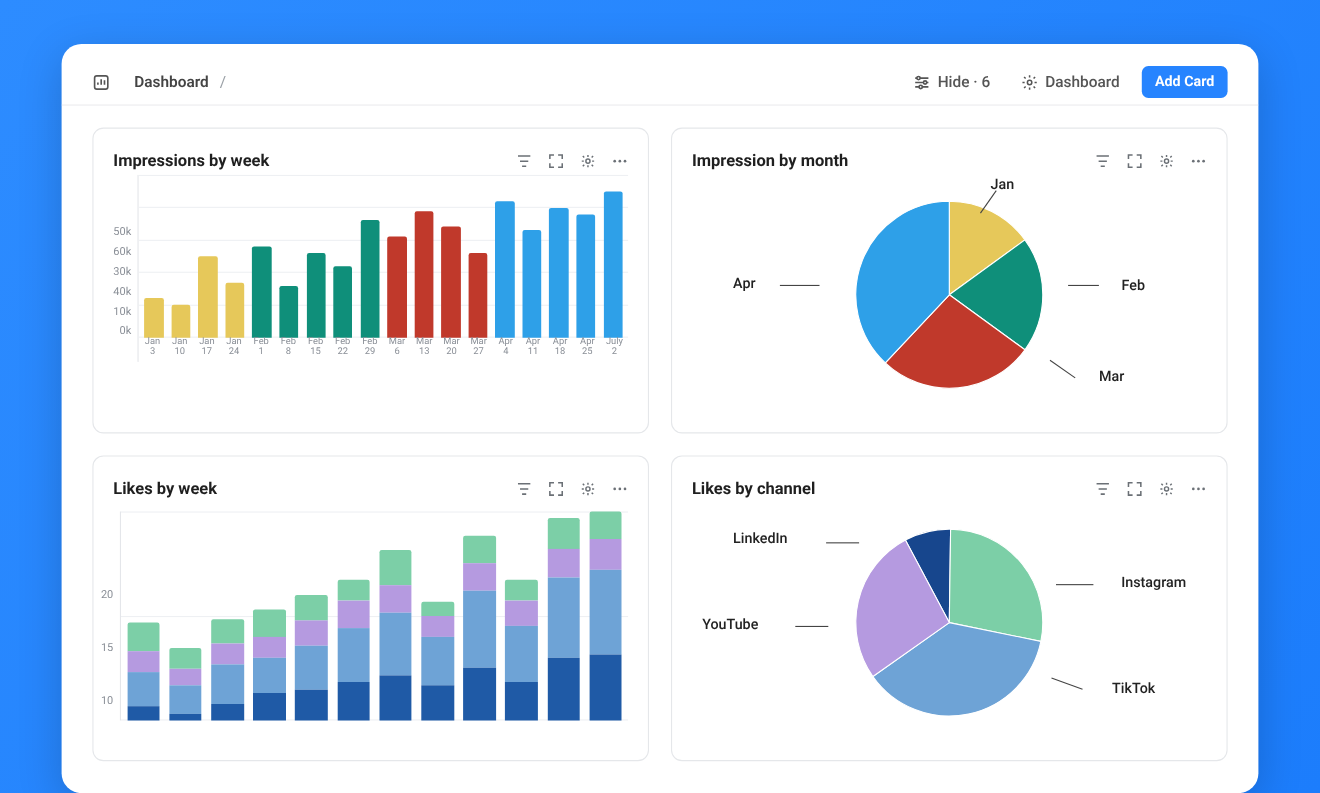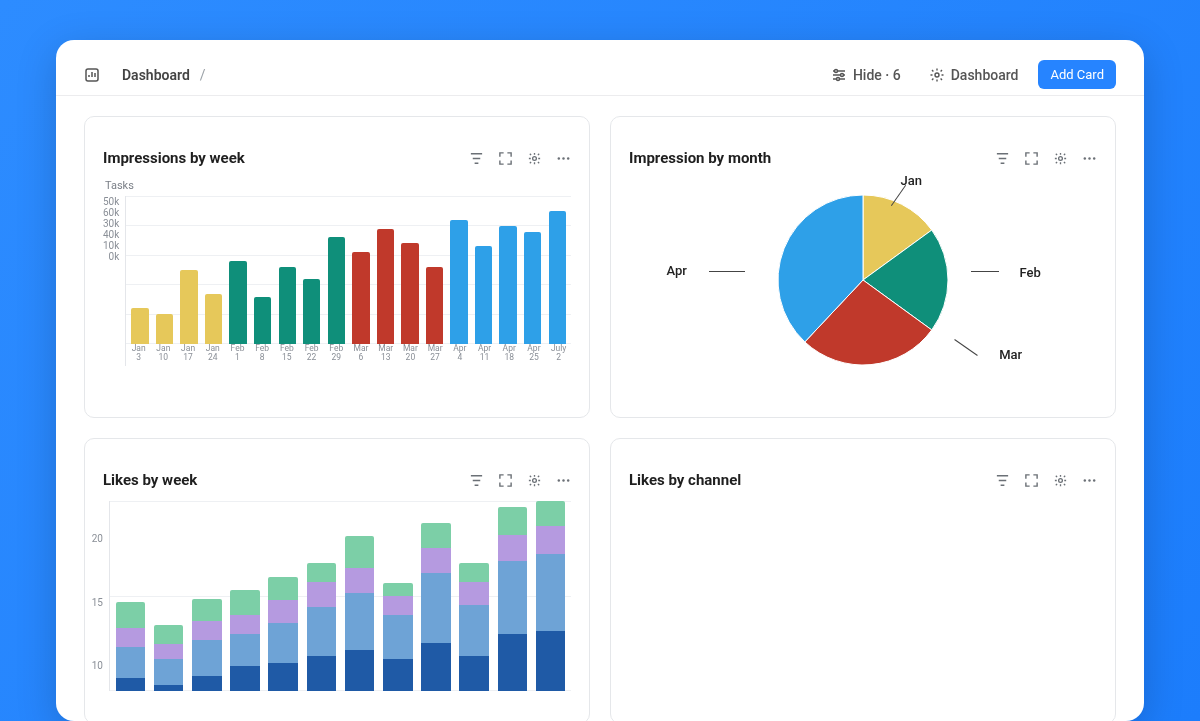--- a/index.html
+++ b/index.html
@@ -25,32 +25,32 @@
     min-height:56px;
   }
   .crumb { display:flex; align-items:center; gap:10px; }
   .crumb .icon { width:16px; height:16px; color:#555; }
   .crumb-link { color:#444; font-size:14px; font-weight:600; cursor:pointer;margin-left:12px; }
   .crumb-sep { color:#9aa0a6; font-size:14px; }
   .tab-active { color:#1f1f1f; font-size:15px; font-weight:700; border-bottom:3px solid #2684ff; padding:0 4px 15px 4px; margin-left:8px;}
   .spacer { flex:1; }
   .hbtn { display:flex; align-items:center; gap:6px; color:#555; font-size:14px; font-weight:500; padding:6px 10px; border-radius:6px; cursor:pointer; margin-left:8px;}
   .hbtn .icon { width:16px; height:16px; }
-  .add-card { background:#2684ff; color:#fff; font-size:13px; font-weight:400; padding:7px 12px; border-radius:6px; cursor:pointer; margin-left:10px; white-space:nowrap;}
+  .add-card { background:#2684ff; color:#fff; font-size:13px; font-weight:700; padding:7px 12px; border-radius:6px; cursor:pointer; margin-left:10px; white-space:nowrap;}
   
   .grid { display:grid; grid-template-columns:1fr 1fr; gap:20px; padding:20px 28px; overflow:hidden;}
-  .card { border:1px solid #e5e7ea; border-radius:10px; padding:32px 18px; }
+  .card { border:1px solid #e5e7ea; border-radius:10px; padding:20px 18px; }
   .card-head { display:flex; align-items:center; }
   .card-title { font-size:15px; font-weight:700; color:#1f1f1f; }
   .card-head .icons { margin-left:auto; display:flex; gap:14px; color:#6b7076; }
   .card-head .icon { width:15px; height:15px; cursor:pointer; }
   
   .ylabel { font-size:11px; color:#7a7f87; margin:12px 0 2px 2px;}
   .barwrap { display:flex; align-items:stretch; height:170px; margin-top:4px;}
-  .yaxis { display:flex; flex-direction:column; justify-content:flex-start; font-size:10px; color:#8a8f97; padding-right:6px; text-align:right; padding-bottom:22px;}
+  .yaxis { display:flex; flex-direction:column; justify-content:space-between; font-size:10px; color:#8a8f97; padding-right:6px; text-align:right; padding-bottom:22px;margin-top:47px;}
   .plot { flex:1; display:flex; position:relative; border-left:1px solid #e4e6ea;}
   .gridlines { position:absolute; inset:0 0 22px 0; display:flex; flex-direction:column; justify-content:space-between; pointer-events:none;}
   .gridlines div { border-top:1px solid #eef0f3; }
   .bars { position:relative; flex:1; display:flex; align-items:flex-end; gap:1.2%; padding:0 4px 0 4px; margin-bottom:22px;}
   .barcol { flex:1; display:flex; flex-direction:column; align-items:center; position:relative; height:100%; justify-content:flex-end;}
   .barfill { width:90%; border-radius:2px 2px 0 0; }
   .barseg { width:90%; }
   .xticks { position:absolute; left:0; right:0; bottom:0; display:flex; height:22px;}
   .xtick { flex:1; font-size:8.5px; color:#8a8f97; text-align:center; line-height:1.1; white-space:pre; }
   
@@ -127,21 +127,20 @@
             </span>
           <span class="icon dots">
               <svg viewBox="0 0 16 16" fill="currentColor">
                 <circle cx="3" cy="8" r="1.3"></circle>
                 <circle cx="8" cy="8" r="1.3"></circle>
                 <circle cx="13" cy="8" r="1.3"></circle>
               </svg>
             </span>
         </div>
       </div>
-      <div class="ylabel">Tasks</div>
       <div class="barwrap">
         <div class="yaxis" id="iw-yaxis">
             <div>50k</div>
             <div>60k</div>
             <div>30k</div>
             <div>40k</div>
             <div>10k</div>
             <div>0k</div>
           </div>
         <div class="plot">
@@ -441,16 +440,34 @@
             </span>
           <span class="icon dots">
               <svg viewBox="0 0 16 16" fill="currentColor">
                 <circle cx="3" cy="8" r="1.3"></circle>
                 <circle cx="8" cy="8" r="1.3"></circle>
                 <circle cx="13" cy="8" r="1.3"></circle>
               </svg>
             </span>
         </div>
       </div>
+      <div class="pie-area">
+        <svg class="pie-svg" id="lc-pie" viewBox="-100 -100 200 200">
+            <path d="M0 0 L-39.91 -75.05 A85 85 0 0 1 1.19 -84.99 Z" fill="#17468d" stroke="#fff" stroke-width="1"></path>
+            <path d="M0 0 L1.19 -84.99 A85 85 0 0 1 83.26 17.09 Z" fill="#7ccfa7" stroke="#fff" stroke-width="1"></path>
+            <path d="M0 0 L83.26 17.09 A85 85 0 0 1 -69.46 49.00 Z" fill="#6ea3d6" stroke="#fff" stroke-width="1"></path>
+            <path d="M0 0 L-69.46 49.00 A85 85 0 0 1 -39.91 -75.05 Z" fill="#b59ae0" stroke="#fff" stroke-width="1"></path>
+          </svg>
+        <div id="lc-labels">
+            <div class="pie-label" style="top: 22px; left: 8%;">LinkedIn</div>
+            <div class="pie-lead" style="top: 32px; left: 26%; width: 30px;"></div>
+            <div class="pie-label" style="top: 62px; right: 4%;">Instagram</div>
+            <div class="pie-lead" style="top: 70px; right: 22%; width: 34px;"></div>
+            <div class="pie-label" style="top: 158px; right: 10%;">TikTok</div>
+            <div class="pie-lead" style="top: 160px; right: 24%; width: 30px; transform: rotate(20deg);"></div>
+            <div class="pie-label" style="top: 100px; left: 2%;">YouTube</div>
+            <div class="pie-lead" style="top: 108px; left: 20%; width: 30px;"></div>
+          </div>
+      </div>
     </div>
 
   </div>
 </div>
 
 </body></html>

